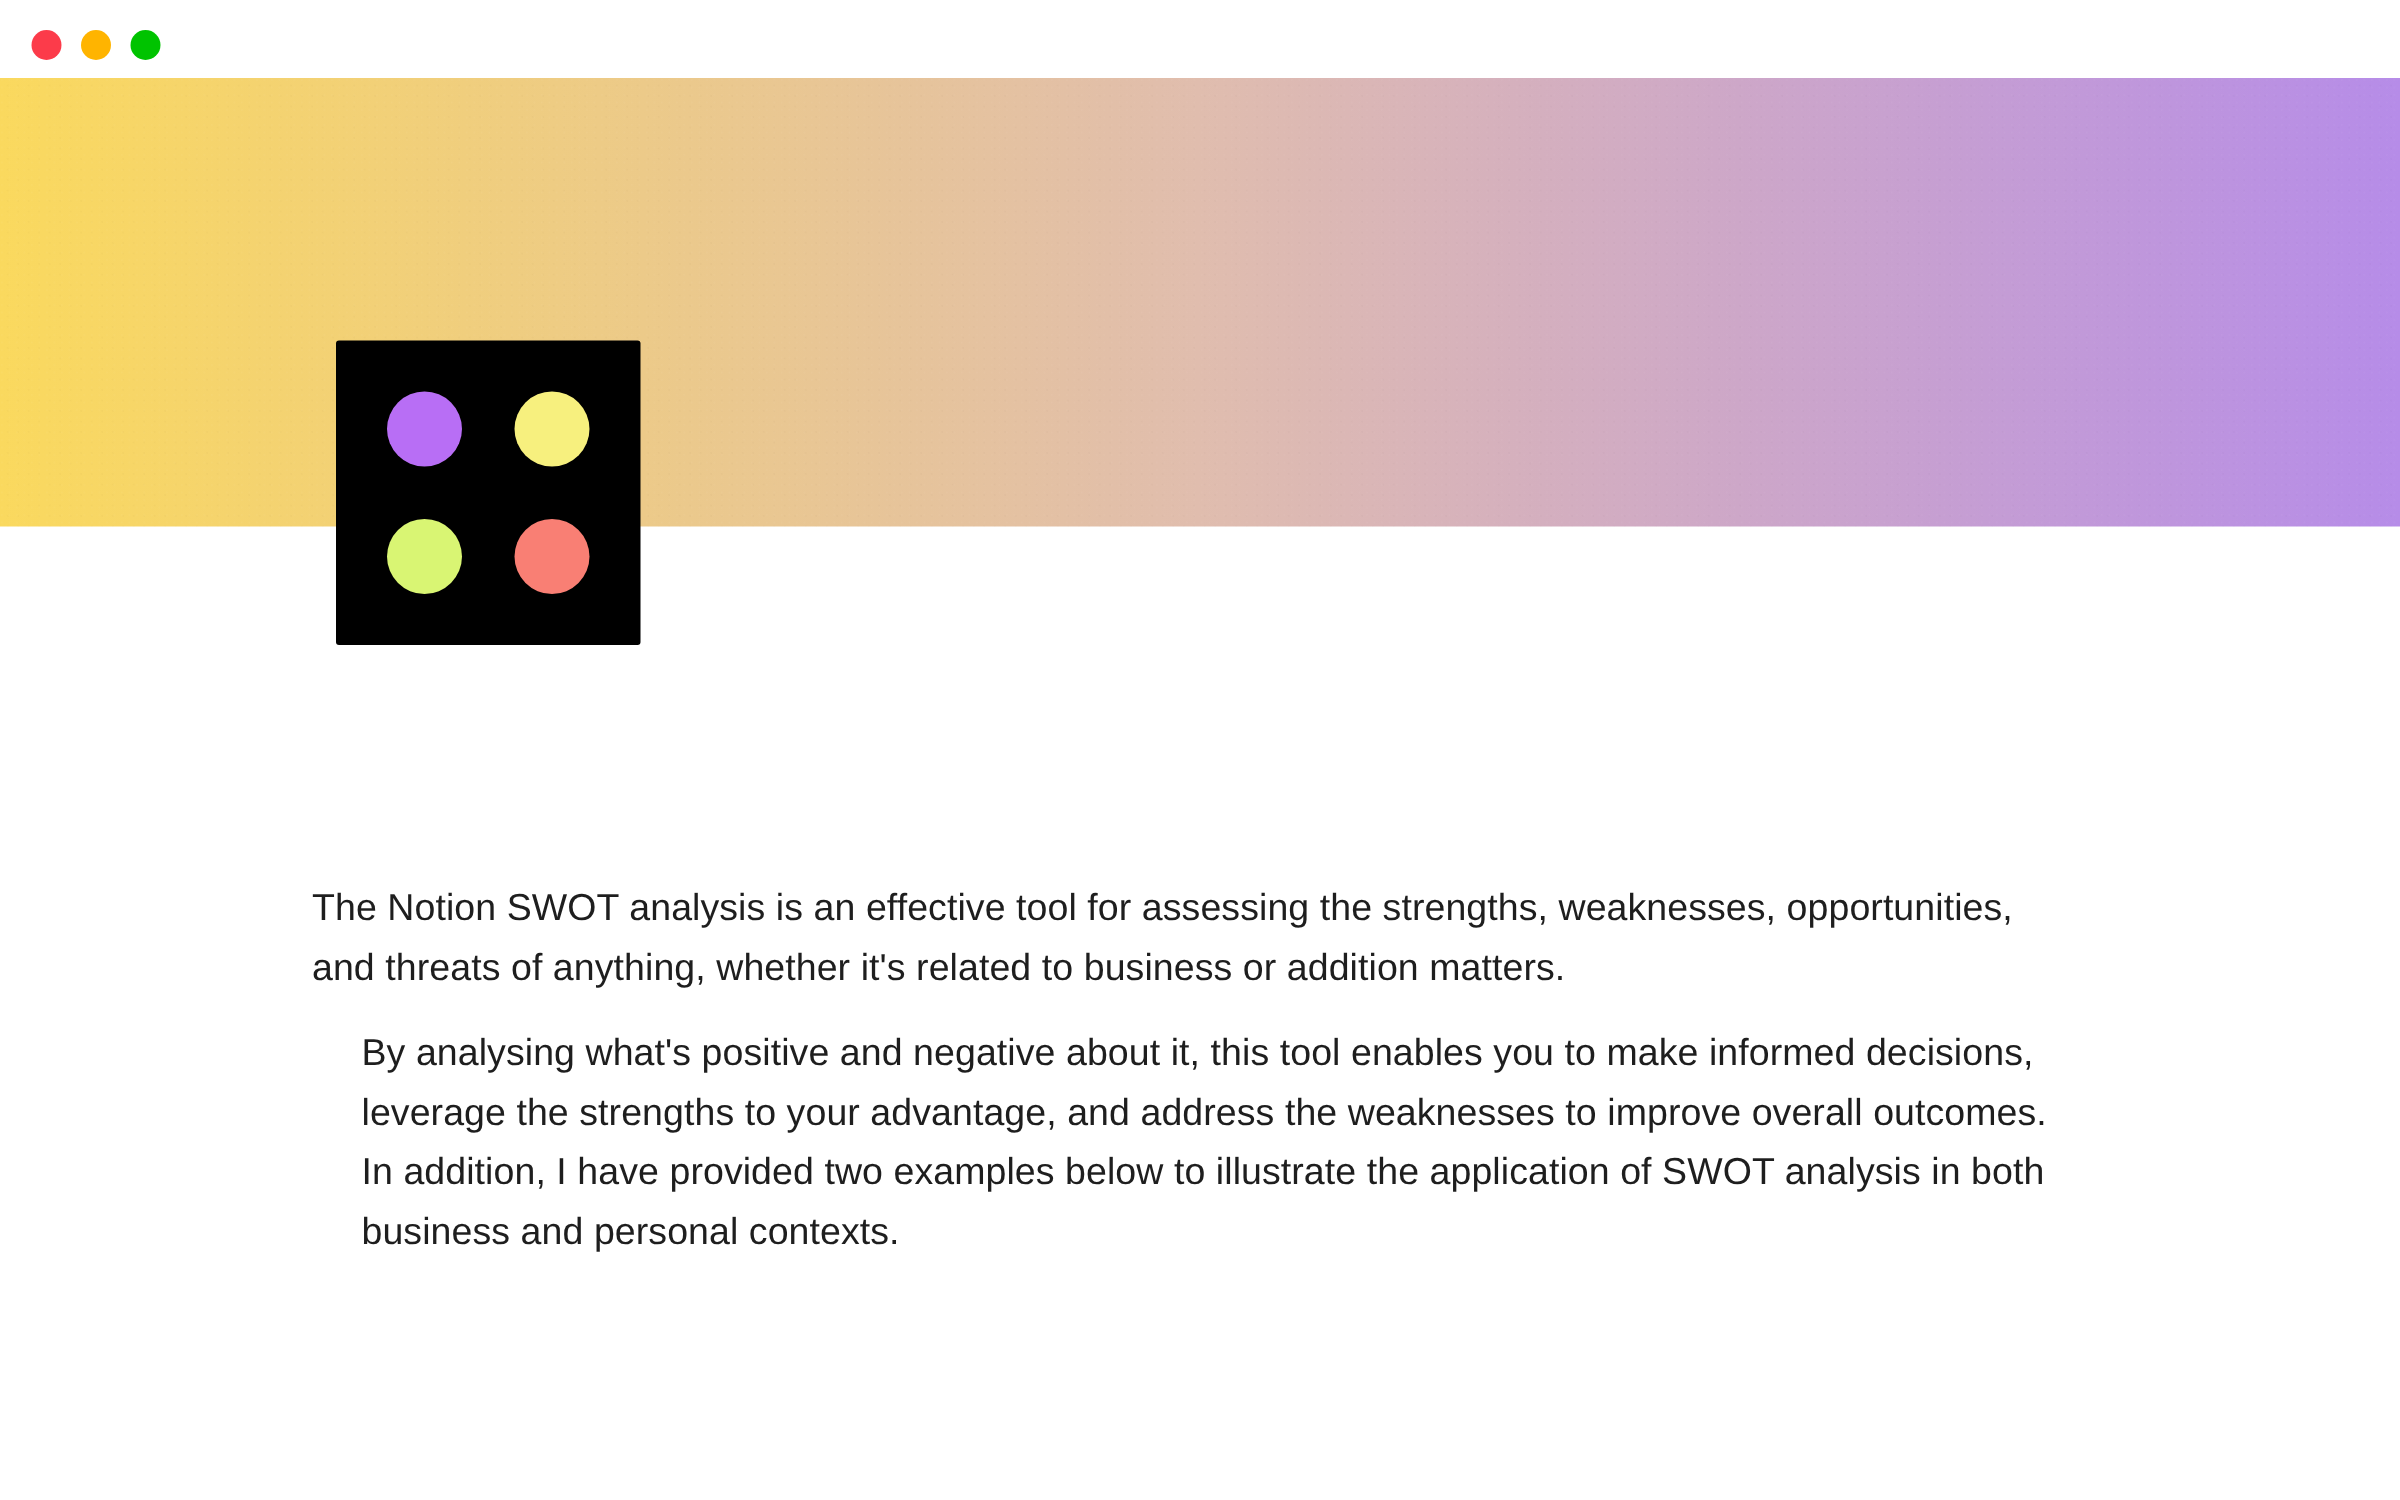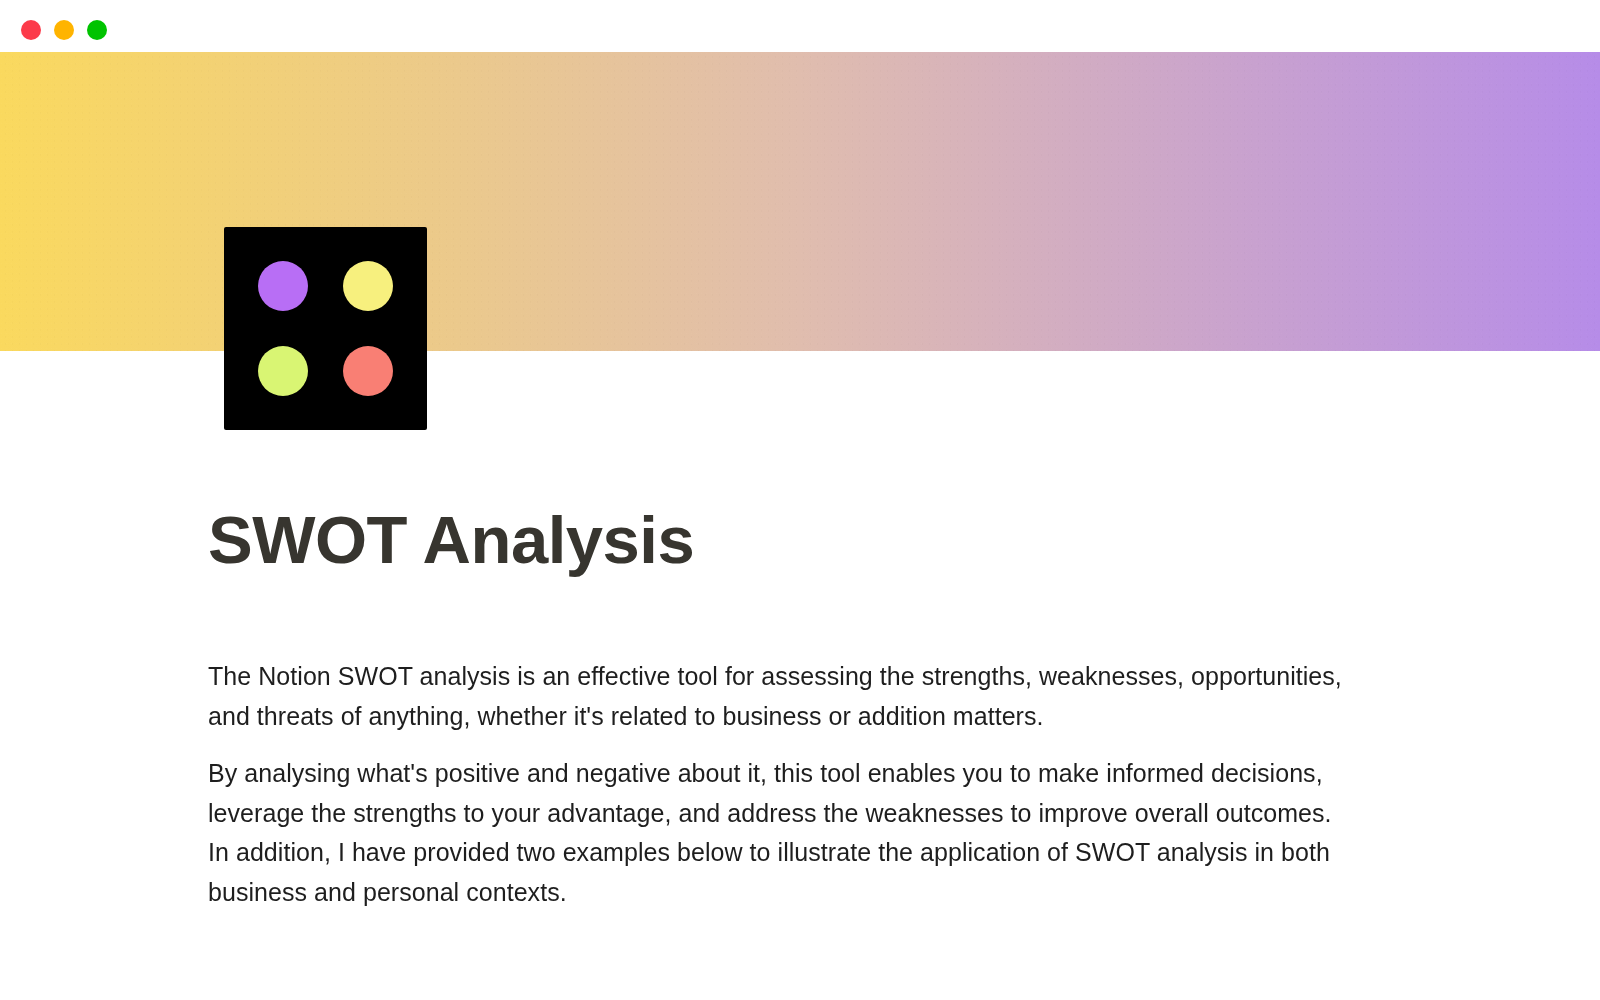--- a/index.html
+++ b/index.html
@@ -128,20 +128,21 @@
     margin: 0 0 18px 0;
     font-size: 25px;
     line-height: 39.5px;
     color: #1e1e1e;
     font-family: "Liberation Sans", sans-serif;
     max-width: 1150px;
     letter-spacing: 0.05px;
   }
   .paragraph:last-child {
     margin-bottom: 0;
+    margin-left: 33px;
   }
 </style>
 </head>
 <body>
 
 <div class="app-window">
 
   <div class="titlebar">
     <div class="traffic-lights">
       <span class="light" id="light-close" style="background: rgb(252, 59, 74);"></span>
@@ -158,21 +159,20 @@
   <div class="page">
 
     <div class="page-icon" style="background: rgb(0, 0, 0);">
       <span class="icon-dot" id="dot-0" style="background: rgb(184, 110, 245);"></span>
       <span class="icon-dot" id="dot-1" style="background: rgb(247, 240, 126);"></span>
       <span class="icon-dot" id="dot-2" style="background: rgb(217, 245, 115);"></span>
       <span class="icon-dot" id="dot-3" style="background: rgb(249, 127, 116);"></span>
     </div>
 
     <div class="page-body">
-      <h1 class="page-title" style="color: rgb(55, 53, 47);">SWOT Analysis</h1>
 
       <div class="paragraphs">
         <p class="paragraph" style="color: rgb(30, 30, 30);">The Notion SWOT analysis is an effective tool for assessing the strengths, weaknesses, opportunities, and threats of anything, whether it's related to business or addition matters.</p>
         <p class="paragraph" style="color: rgb(30, 30, 30);">By analysing what's positive and negative about it, this tool enables you to make informed decisions, leverage the strengths to your advantage, and address the weaknesses to improve overall outcomes. In addition, I have provided two examples below to illustrate the application of SWOT analysis in both business and personal contexts.</p>
       </div>
     </div>
 
   </div>
 </div>
 

